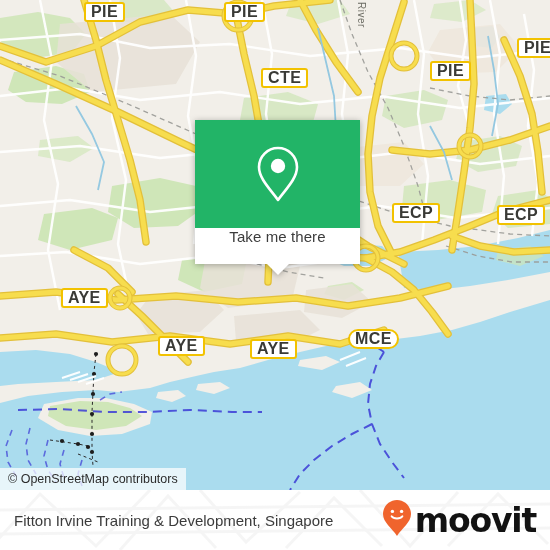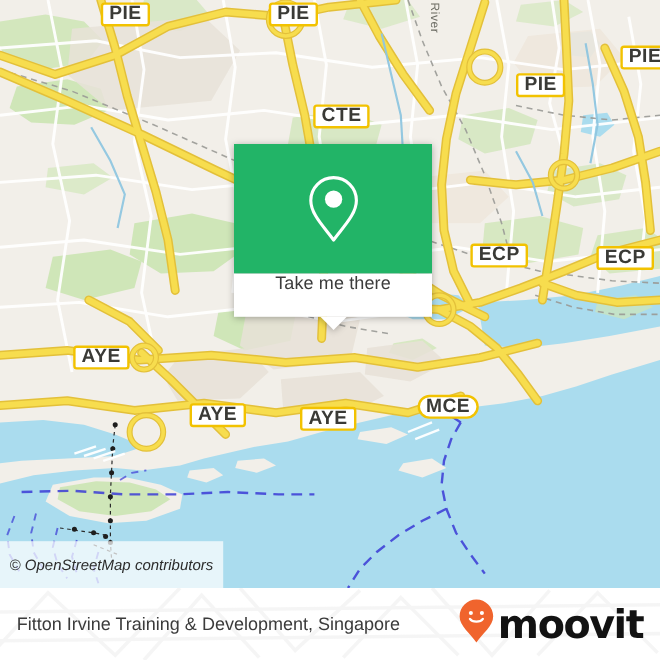--- a/index.html
+++ b/index.html
@@ -54,30 +54,29 @@
   .map-label.vertical {
     writing-mode: vertical-rl;
     letter-spacing: .5px;
   }
 
   
   #attribution {
     position: absolute;
     left: 0;
     bottom: 0;
-    height: 39px;
+    height: 22px;
     padding: 0 8px;
     display: flex;
     align-items: center;
     background: rgba(255,255,255,0.72);
     color: #2c2c2c;
     font-size: 12.5px;
     font-family: "Liberation Sans", sans-serif;
     white-space: nowrap;
-    font-style: italic;
   }
 
   
   #popup {
     position: absolute;
     left: 195px;
     top: 120px;
     width: 165px;
     filter: drop-shadow(0 1px 3px rgba(0,0,0,0.30));
   }
@@ -352,21 +351,21 @@
           <path d="M340,360 L360,352 M346,366 L366,358"></path>
         </g>
 
       </g>
     </svg>
 
     <div class="shield" style="left:84px;  top:2px;">PIE</div>
     <div class="shield" style="left:224px; top:2px;">PIE</div>
     <div class="shield" style="left:517px; top:38px;">PIE</div>
     <div class="shield" style="left:430px; top:61px;">PIE</div>
-    <div class="shield" style="left:261px; top:87px;">CTE</div>
+    <div class="shield" style="left:261px; top:68px;">CTE</div>
     <div class="shield" style="left:392px; top:203px;">ECP</div>
     <div class="shield" style="left:497px; top:205px;">ECP</div>
     <div class="shield" style="left:61px;  top:288px;">AYE</div>
     <div class="shield" style="left:158px; top:336px;">AYE</div>
     <div class="shield" style="left:250px; top:339px;">AYE</div>
     <div class="shield" style="left:348px; top:329px;border-radius:10px;">MCE</div>
 
     <div class="map-label vertical" style="left:356px; top:2px;">River</div>
 
     <div id="popup">

